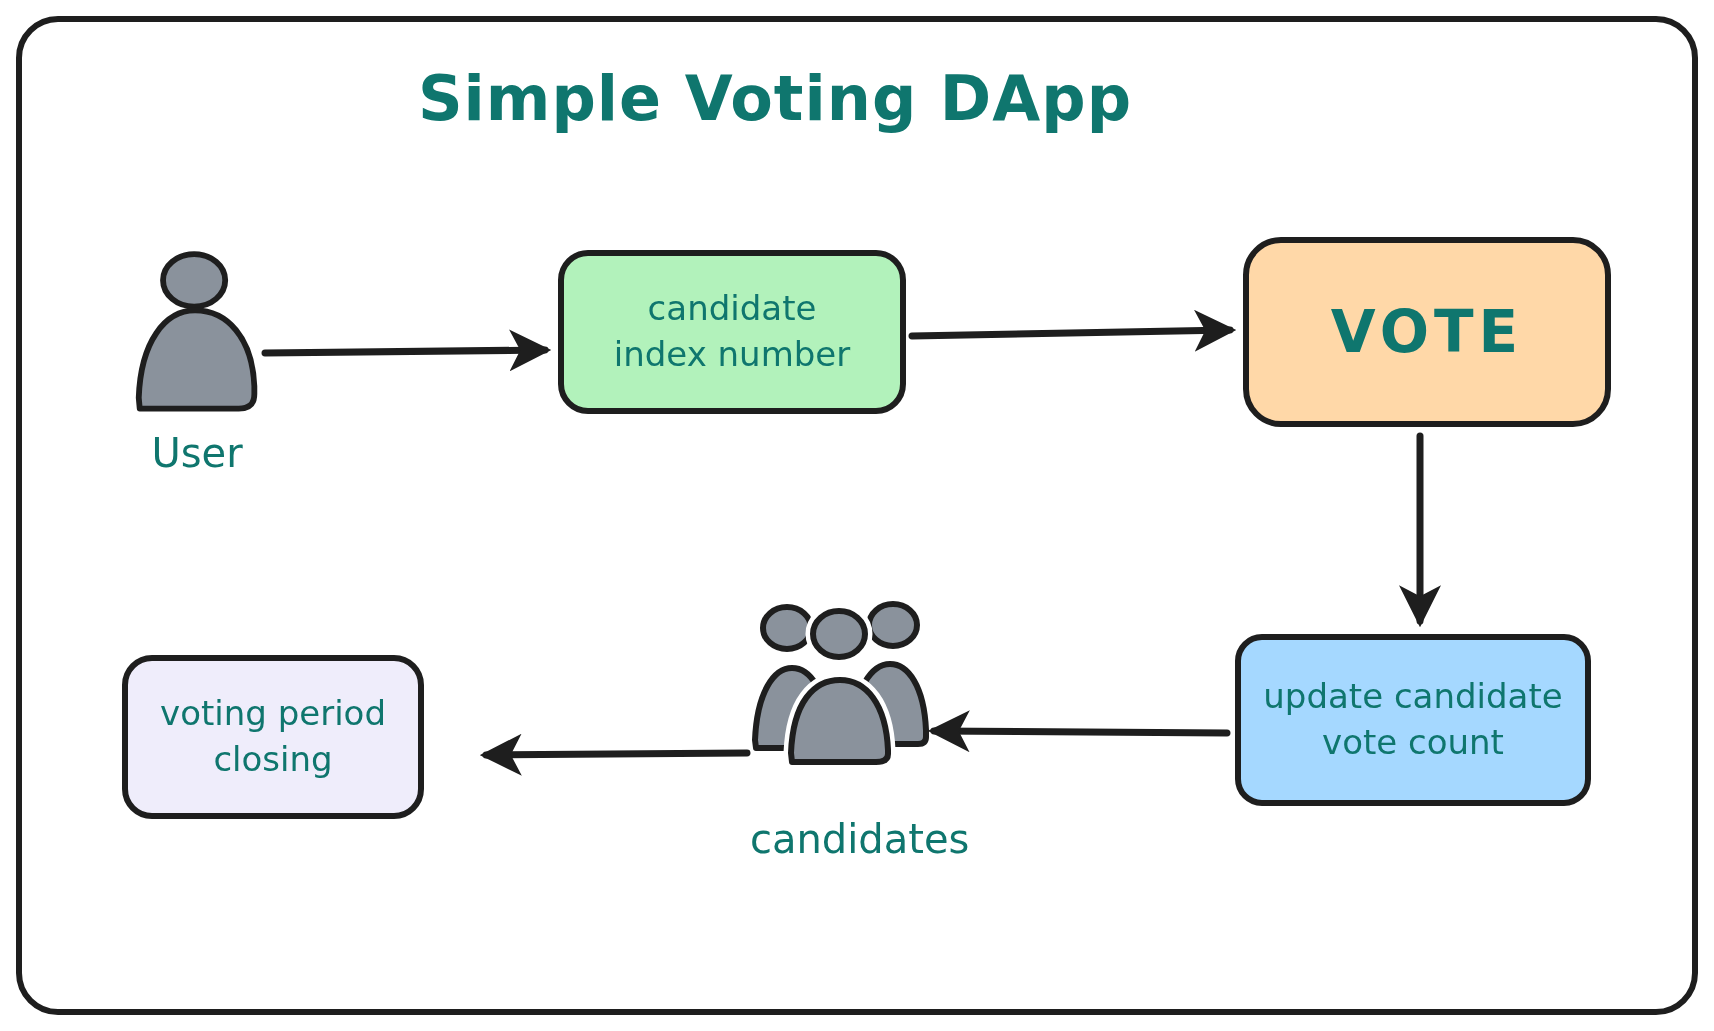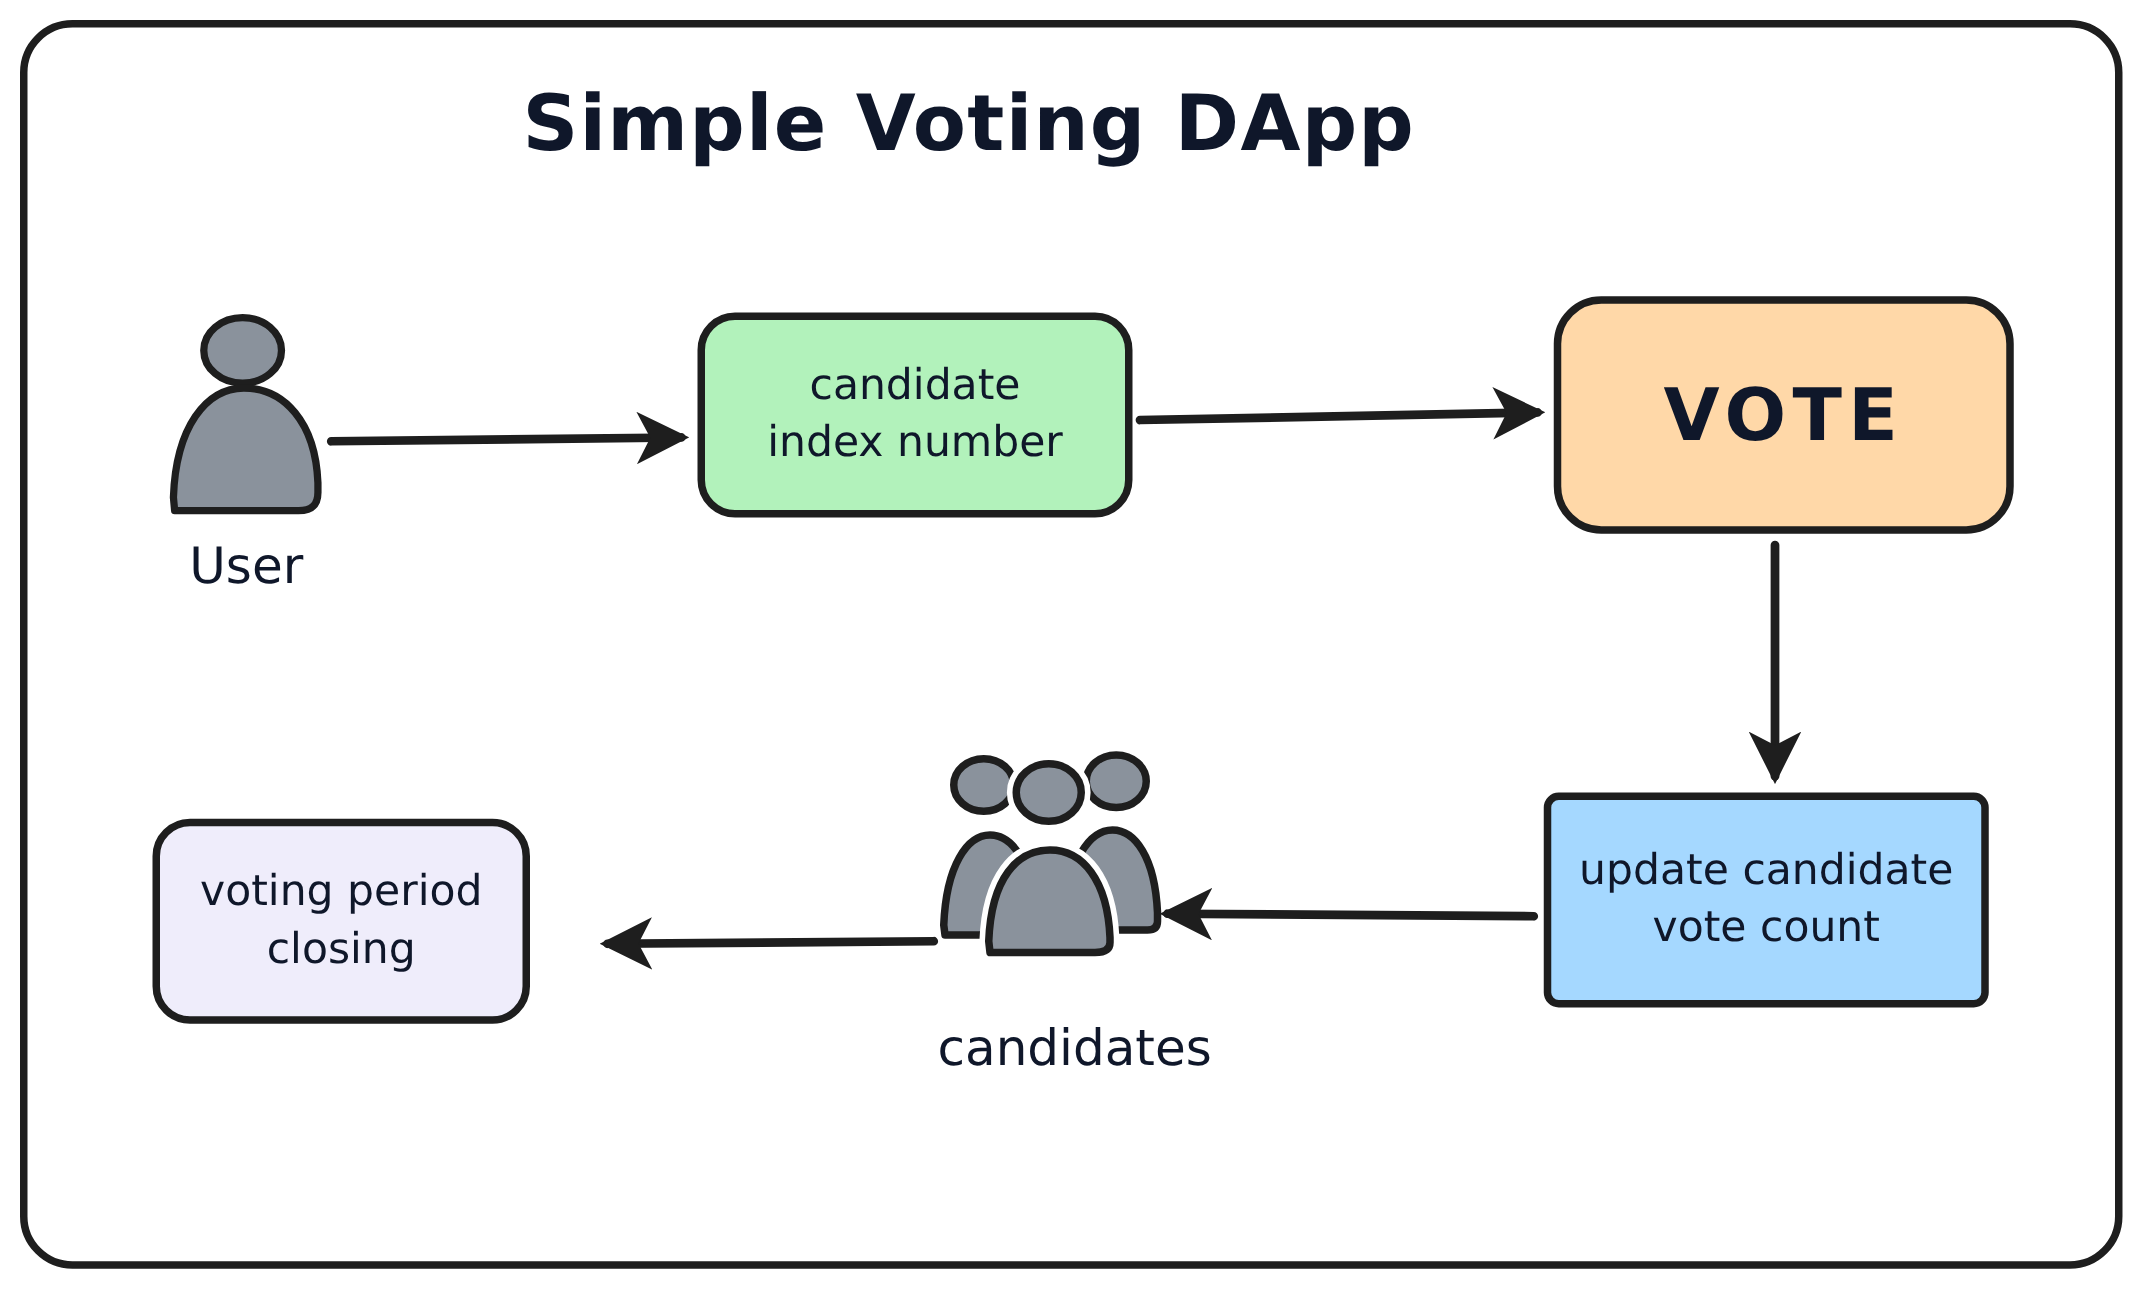--- a/index.html
+++ b/index.html
@@ -1,38 +1,38 @@
 <!DOCTYPE html>
 <html><head>
 <meta charset="utf-8">
 <style>
   html,body{margin:0;padding:0;background:#ffffff;}
   .canvas{
     position:relative;width:1714px;height:1031px;background:#ffffff;
-    font-family:"DejaVu Sans", sans-serif;color:#0f172a;overflow:hidden;
+    font-family:"DejaVu Sans", sans-serif;color:#0f766e;overflow:hidden;
   }
   .frame{
     position:absolute;left:16px;top:16px;width:1682px;height:999px;
     box-sizing:border-box;border:6px solid #1e1e1e;border-radius:42px;
   }
   .title{
     position:absolute;left:375px;top:62px;width:800px;text-align:center;
     font-size:62px;font-weight:700;letter-spacing:1px;white-space:nowrap;
   }
   .arrows{position:absolute;left:0;top:0;pointer-events:none;}
   .node{
     position:absolute;box-sizing:border-box;border:6px solid #1e1e1e;
     display:flex;align-items:center;justify-content:center;text-align:center;
     font-size:34px;font-weight:500;line-height:1.35;
   }
   .node .lbl{white-space:pre-line;}
   .node-green{left:558px;top:250px;width:348px;height:164px;border-radius:30px;}
   .node-orange{left:1243px;top:237px;width:368px;height:190px;border-radius:38px;}
   .node-orange .lbl{font-size:58px;font-weight:700;letter-spacing:5px;}
-  .node-blue{left:1235px;top:634px;width:356px;height:172px;border-radius:12px;}
+  .node-blue{left:1235px;top:634px;width:356px;height:172px;border-radius:27px;}
   .node-lavender{left:122px;top:655px;width:302px;height:164px;border-radius:30px;}
   .figure{position:absolute;}
   .fig-user{left:130px;top:232px;width:136px;height:186px;}
   .fig-candidates{left:740px;top:596px;width:200px;height:180px;}
   .caption{
     position:absolute;text-align:center;font-size:40px;font-weight:500;
   }
   .cap-user{left:127px;top:430px;width:140px;}
   .cap-candidates{left:750px;top:816px;width:200px;text-align:right;}
 </style>

